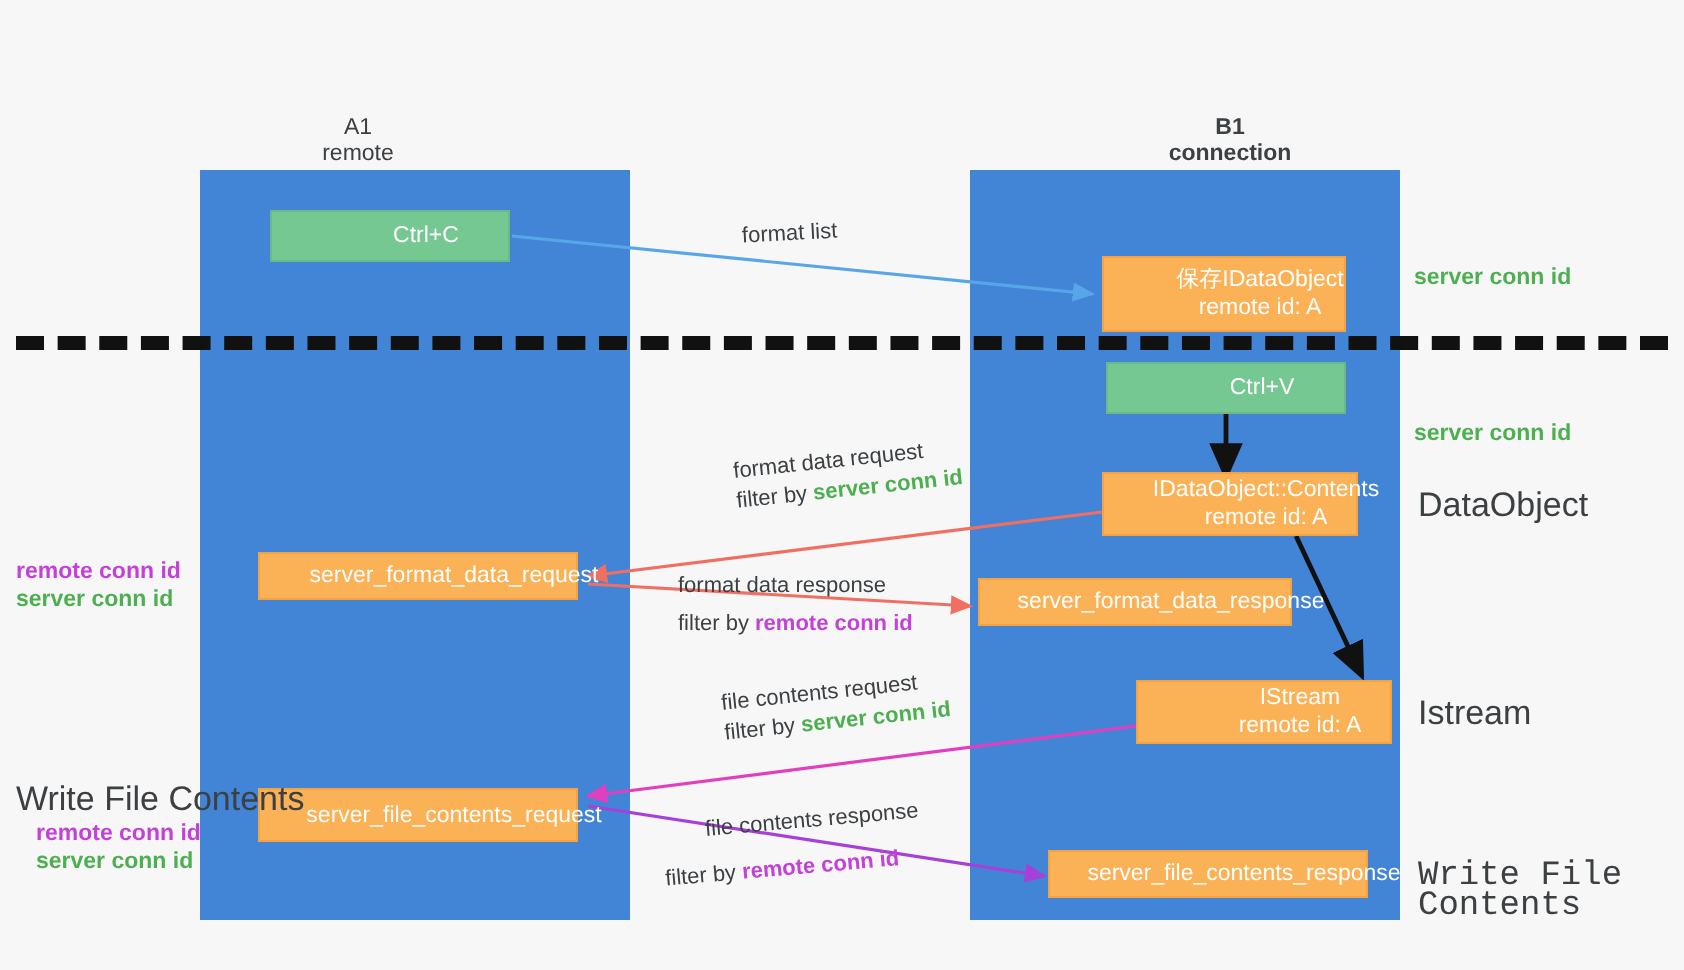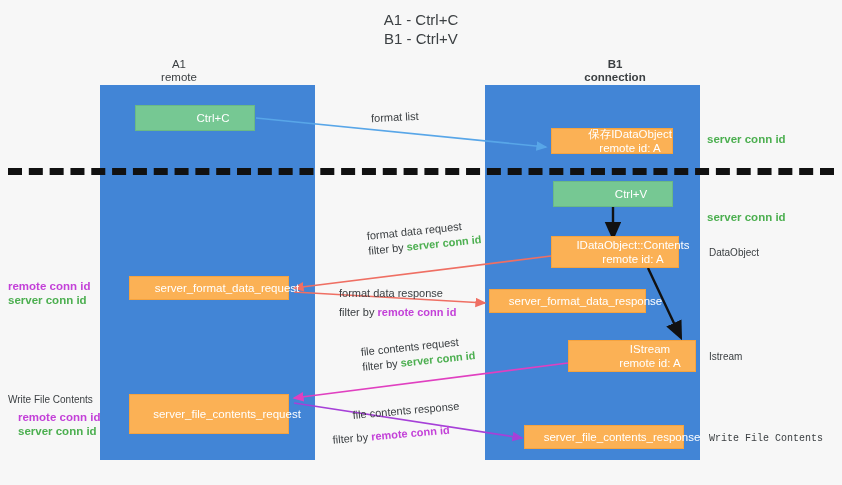--- a/index.html
+++ b/index.html
@@ -77,21 +77,21 @@
     border-top: 7px dashed #111111;
   }
 
   
   .side-note {
     font-size: 11.5px;
     line-height: 14px;
   }
   .conn-server { color: #4caf50; font-weight: bold; }
   .conn-remote { color: #c341d8; font-weight: bold; }
-  .plain-note { color: #3c4043; font-size: 10px; line-height: 15px; }
+  .plain-note { color: #3c4043; font-size: 17px; line-height: 15px; }
 
   
   .edge-label {
     font-size: 11px;
     line-height: 15px;
     color: #3c4043;
     white-space: nowrap;
   }
   .edge-label .hl-green { color: #4caf50; font-weight: bold; }
   .edge-label .hl-purple { color: #c341d8; font-weight: bold; }
@@ -101,24 +101,20 @@
     left: 0; top: 0;
     width: 842px; height: 485px;
     pointer-events: none;
   }
 </style>
 </head>
 <body>
 
 <div id="stage">
 
-  <div id="title" class="abs">
-    <div>A1 - Ctrl+C</div>
-    <div>B1 - Ctrl+V</div>
-  </div>
 
   <div id="head-a1" class="abs col-head">
     <div>A1</div>
     <div>remote</div>
   </div>
   <div id="head-b1" class="abs col-head">
     <div>B1</div>
     <div>connection</div>
   </div>
 
@@ -158,21 +154,21 @@
 
     <line x1="294" y1="403" x2="522" y2="438" stroke="#a640d8" stroke-width="1.6" marker-end="url(#ah-purple)"></line>
   </svg>
 
   <div id="divider" class="abs"></div>
 
   <div class="abs box green" style="left:135px; top:105px; width:120px; height:26px;">
     <div>Ctrl+C</div>
   </div>
 
-  <div class="abs box orange" style="left:551px; top:128px; width:122px; height:26px;">
+  <div class="abs box orange" style="left:551px; top:128px; width:122px; height:38px;">
     <div>保存IDataObject</div>
     <div>remote id: A</div>
   </div>
 
   <div class="abs box green" style="left:553px; top:181px; width:120px; height:26px;">
     <div>Ctrl+V</div>
   </div>
 
   <div class="abs box orange" style="left:551px; top:236px; width:128px; height:32px;">
     <div>IDataObject::Contents</div>
@@ -185,21 +181,21 @@
   </div>
 
   <div class="abs box orange" style="left:489px; top:289px; width:157px; height:24px;">
     <div>server_format_data_response</div>
   </div>
 
   <div class="abs box orange" style="left:129px; top:276px; width:160px; height:24px;">
     <div>server_format_data_request</div>
   </div>
 
-  <div class="abs box orange" style="left:129px; top:394px; width:160px; height:40px;">
+  <div class="abs box orange" style="left:129px; top:394px; width:160px; height:27px;">
     <div>server_file_contents_request</div>
   </div>
 
   <div class="abs box orange" style="left:524px; top:425px; width:160px; height:24px;">
     <div>server_file_contents_response</div>
   </div>
 
   <div class="abs side-note conn-server" style="left:707px; top:132px;">server conn id</div>
 
   <div class="abs side-note conn-server" style="left:707px; top:210px;">server conn id</div>

